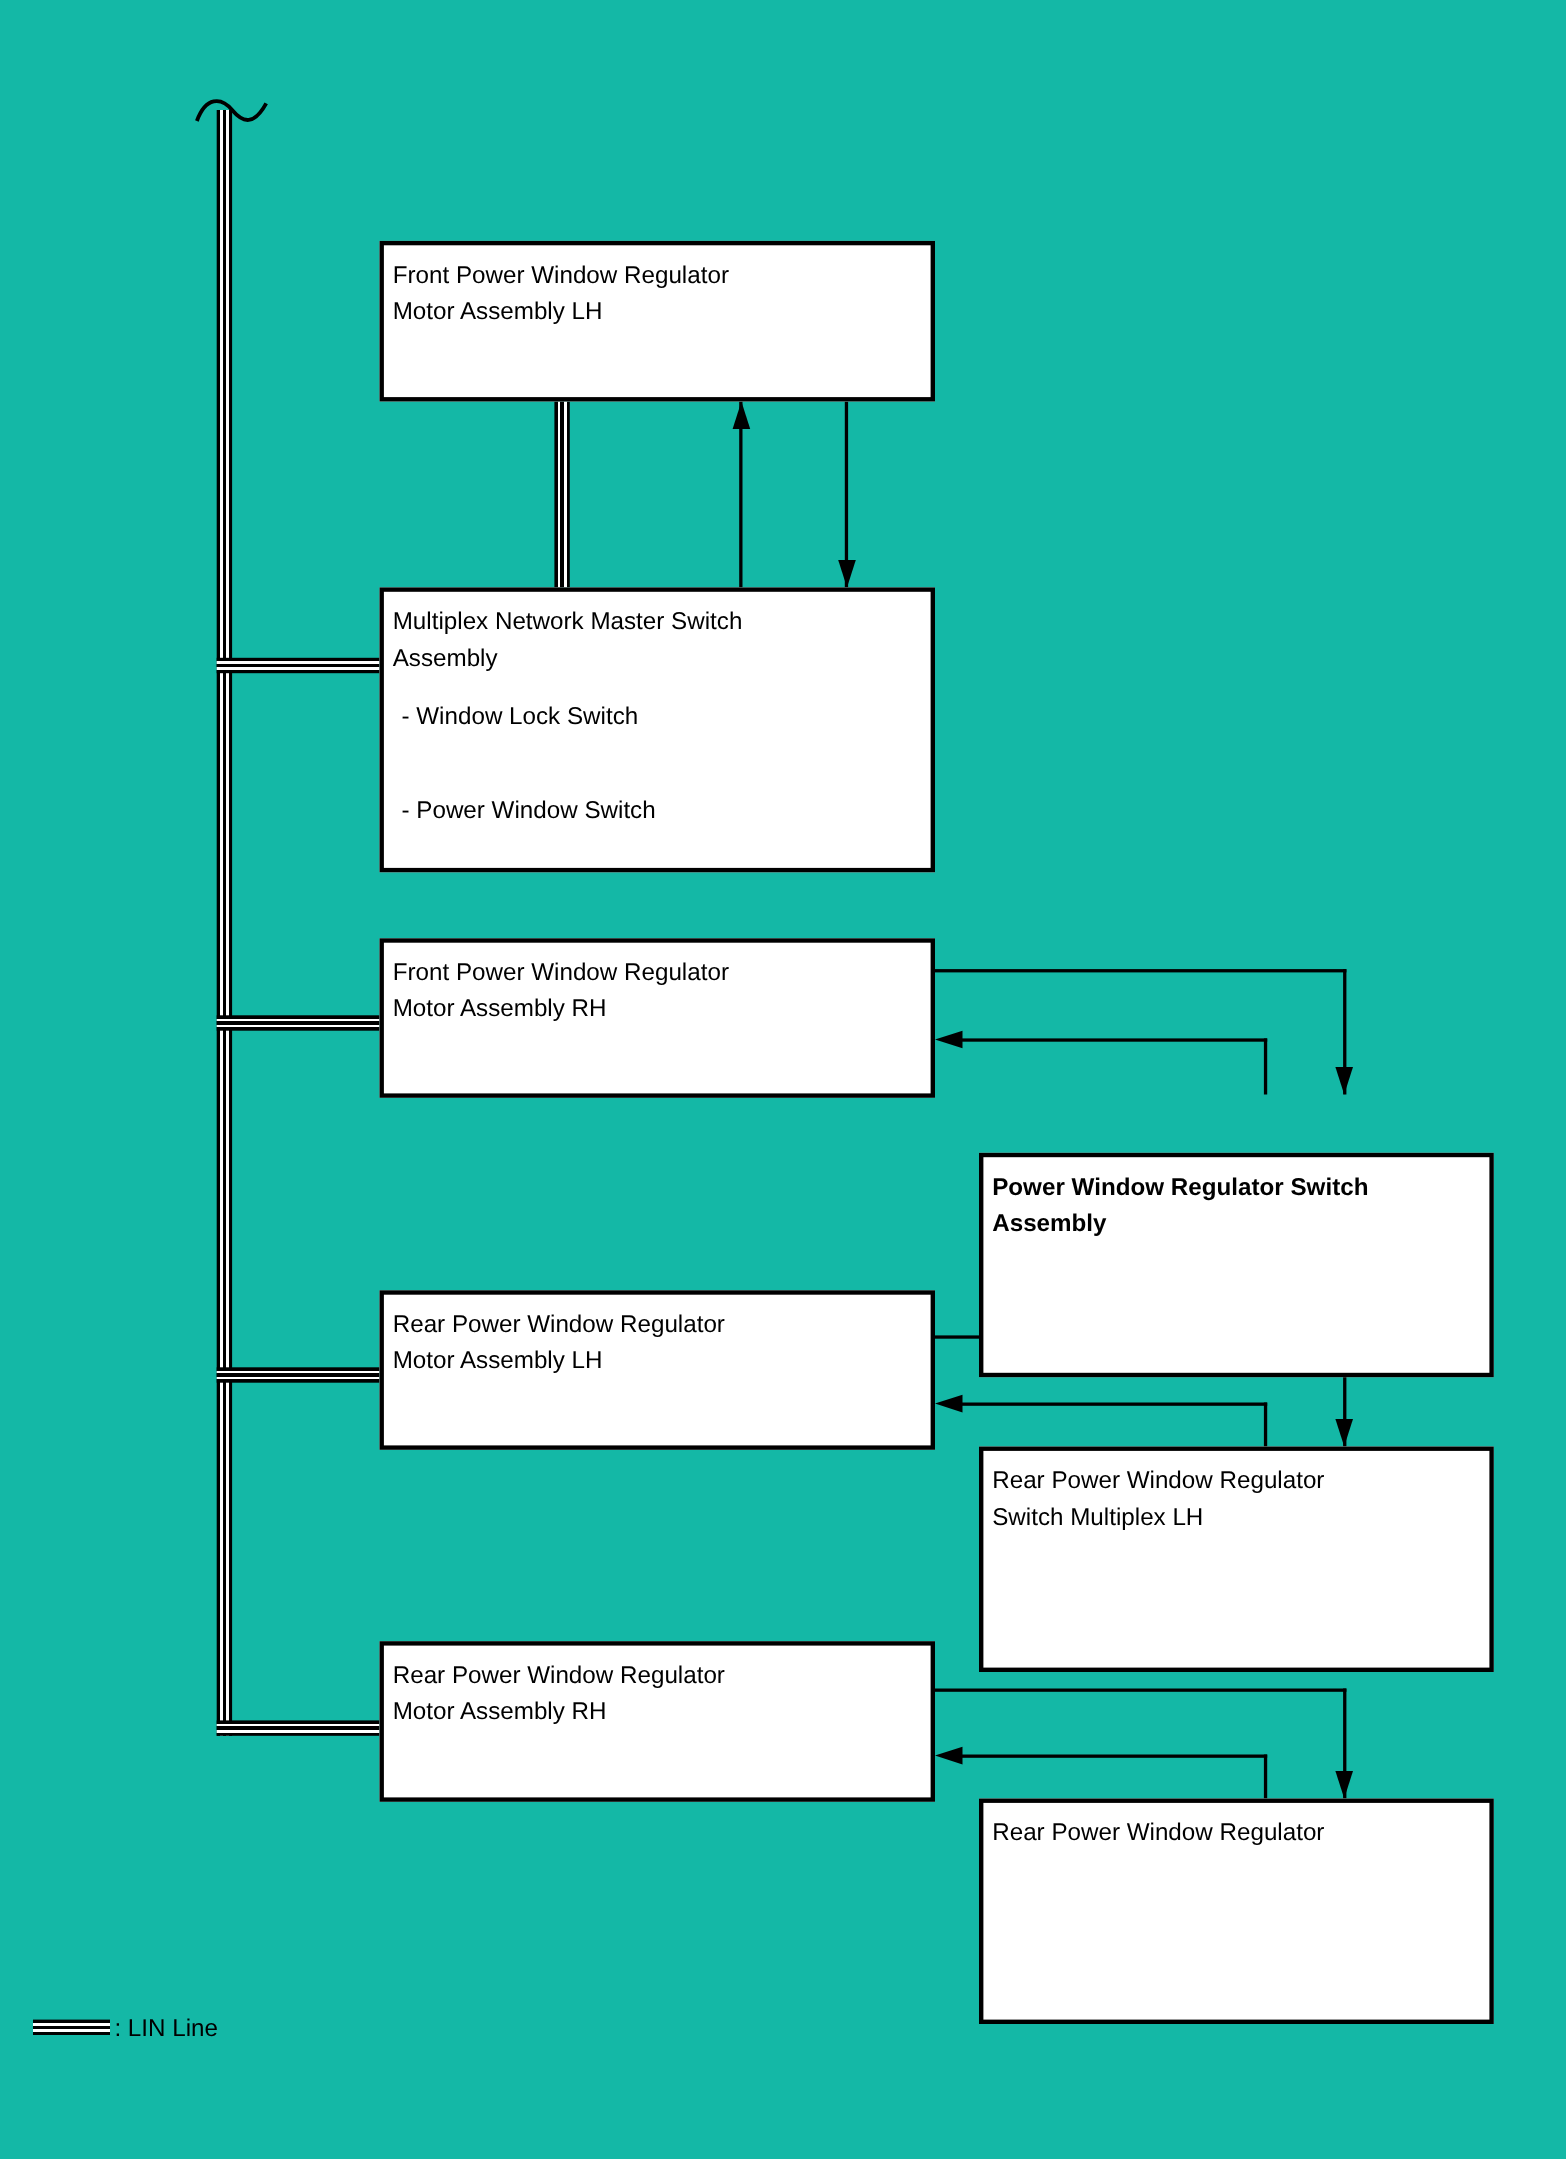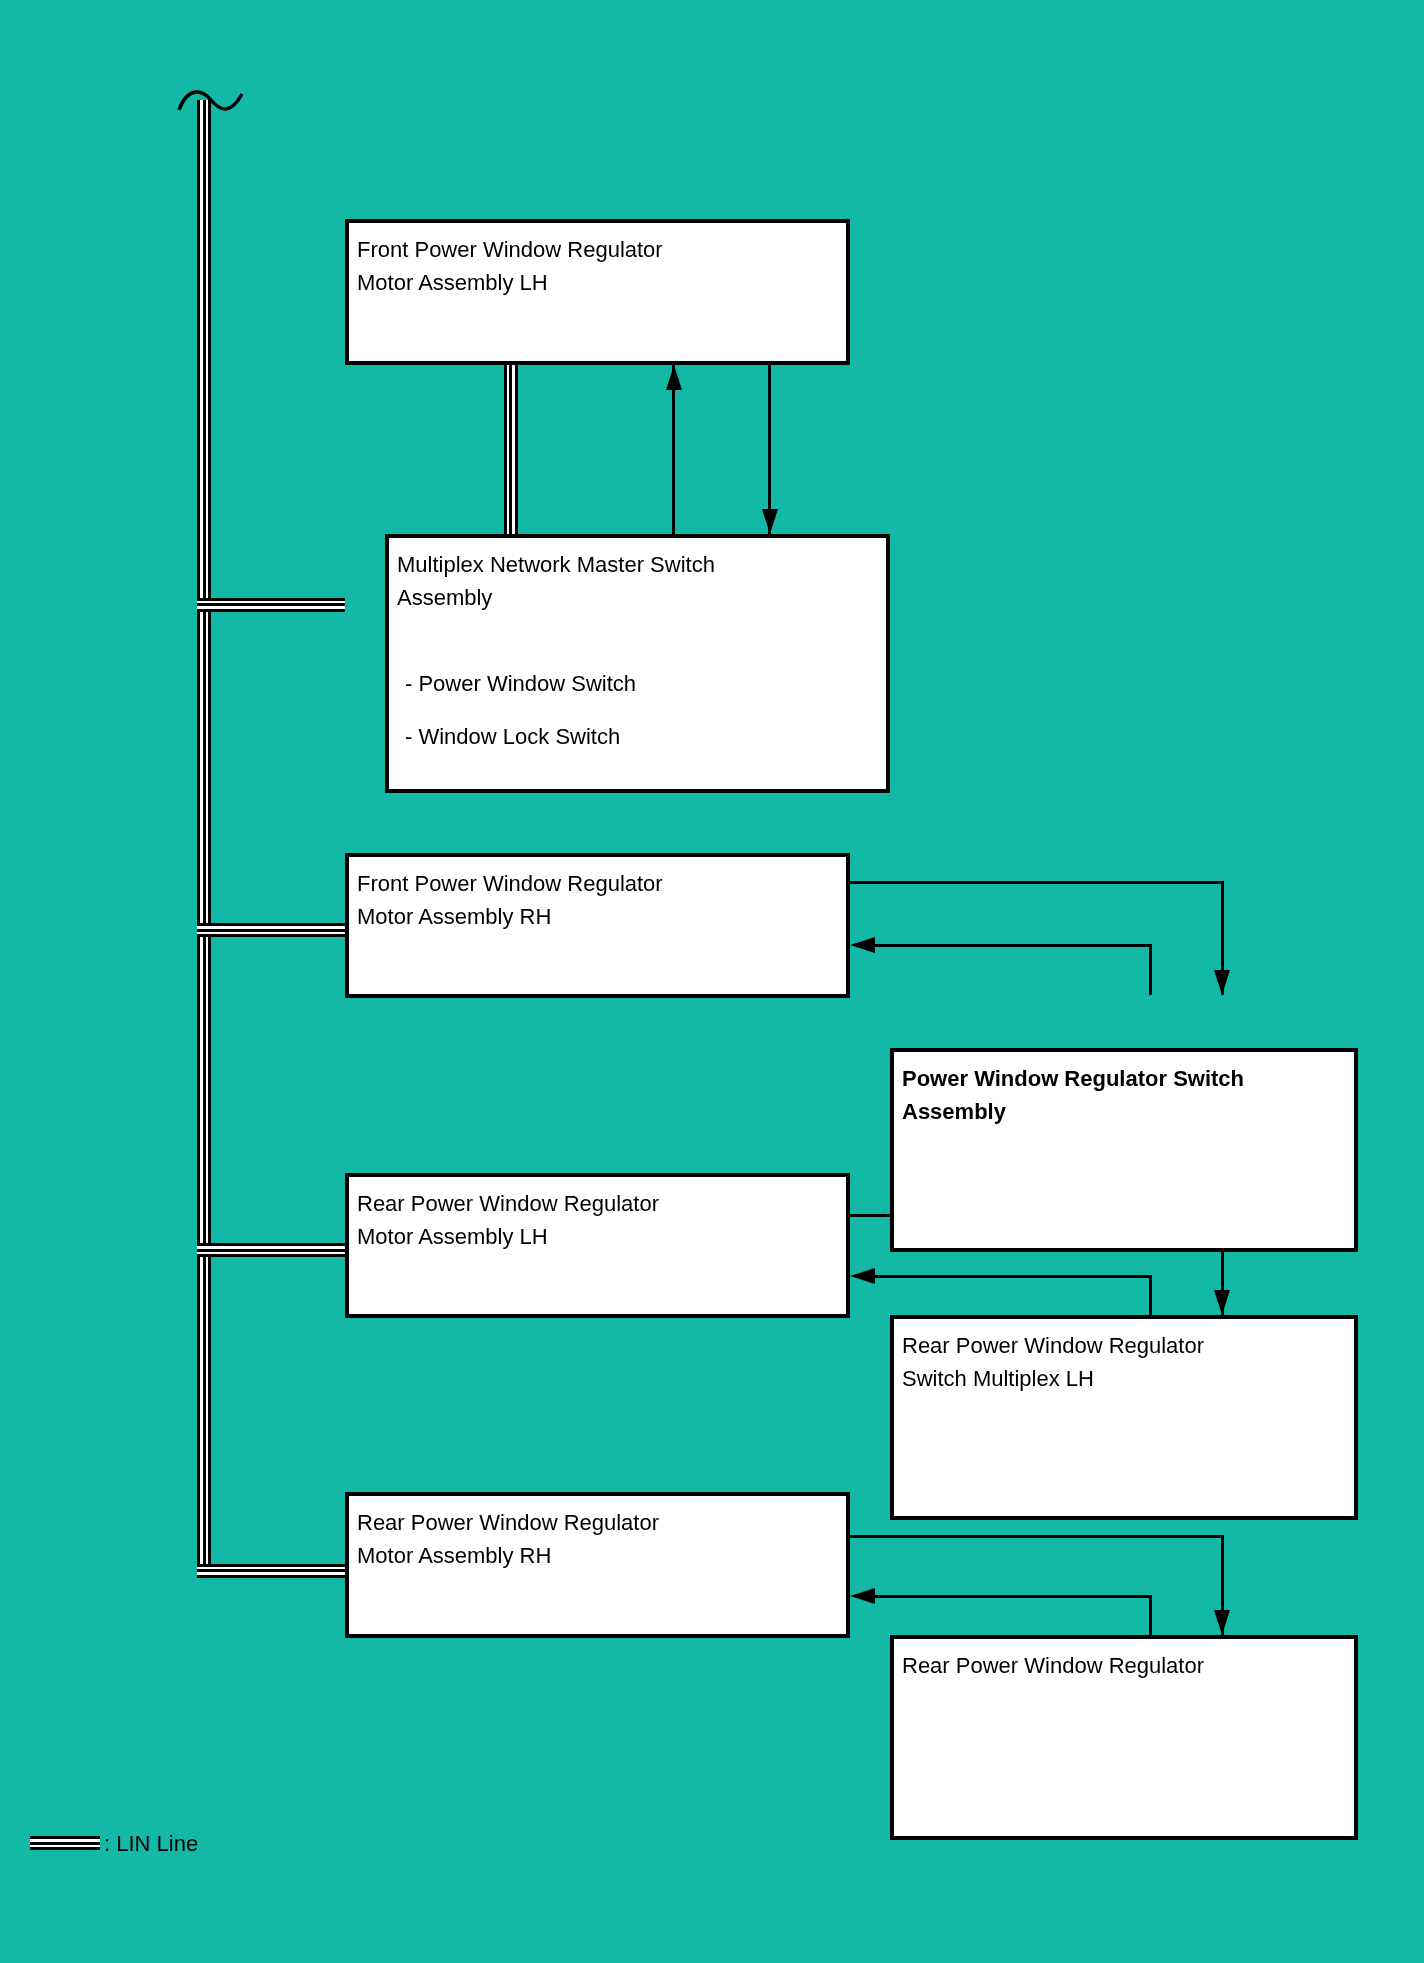--- a/index.html
+++ b/index.html
@@ -94,25 +94,25 @@
   <div class="tri tri-down" style="left:1214px; top:1610px;"></div>
   <div class="vline" style="left:1149px; top:1595px; height:40px;"></div>
   <div class="hline" style="left:872px; top:1595px; width:280px;"></div>
   <div class="tri tri-left" style="left:850px; top:1588px;"></div>
 
   <div class="box" style="left:345px; top:219px; width:505px; height:146px;">
     <div>Front Power Window Regulator</div>
     <div>Motor Assembly LH</div>
   </div>
 
-  <div class="box" style="left:345px; top:534px; width:505px; height:259px;margin-left:40px;">
+  <div class="box" style="left:345px; top:534px; width:505px; height:259px;">
     <div>Multiplex Network Master Switch</div>
     <div>Assembly</div>
+    <div class="bullet" style="margin-top:20px;">- Window Lock Switch</div>
     <div class="bullet" style="margin-top:53px;">- Power Window Switch</div>
-    <div class="bullet" style="margin-top:20px;">- Window Lock Switch</div>
   </div>
 
   <div class="box" style="left:345px; top:853px; width:505px; height:145px;">
     <div>Front Power Window Regulator</div>
     <div>Motor Assembly RH</div>
   </div>
 
   <div class="box" style="left:890px; top:1048px; width:468px; height:204px;font-weight:bold;">
     <div>Power Window Regulator Switch</div>
     <div>Assembly</div>

